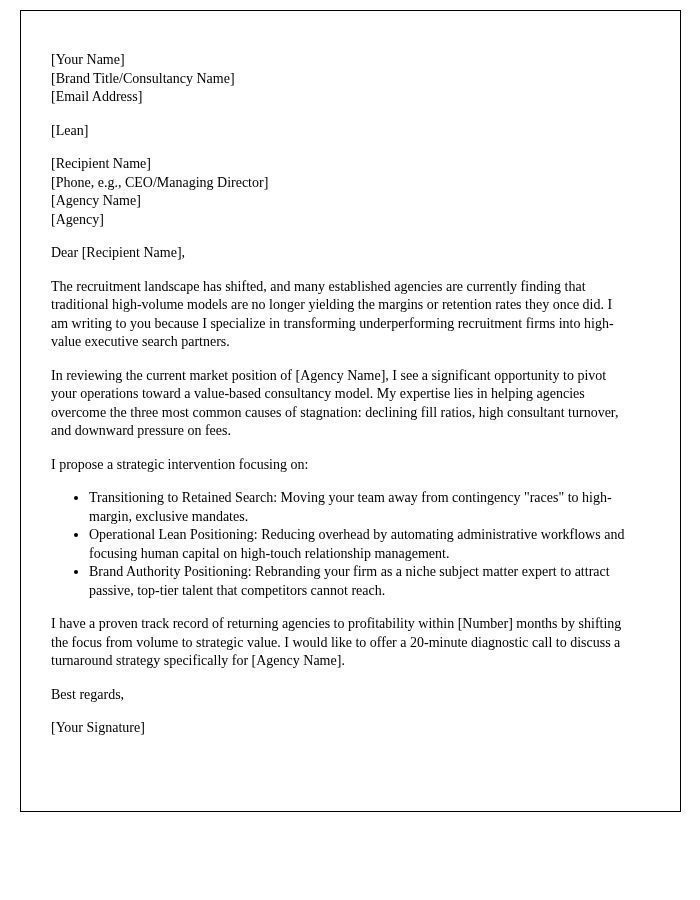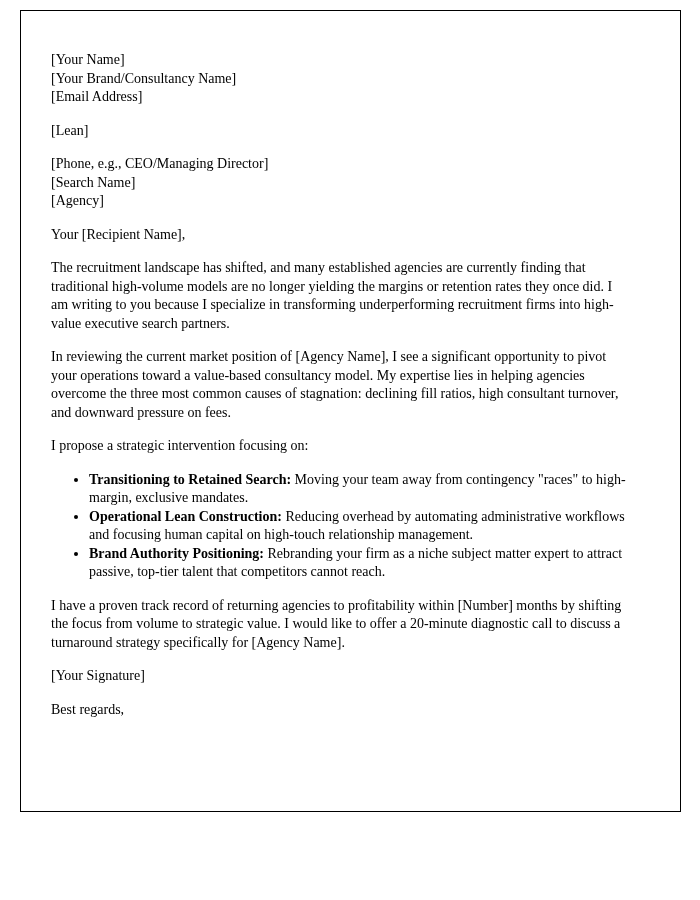--- a/index.html
+++ b/index.html
@@ -26,57 +26,58 @@
     background: #ffffff;
   }
   .block { margin: 0 0 15px 0; }
   p { margin: 0 0 15px 0; }
   ul {
     margin: 0 0 15px 0;
     padding: 0 0 0 38px;
     list-style-type: disc;
   }
   li { margin: 0; }
-  .b { font-weight: bold; }
+  .b { font-weight: normal; }
 </style>
 </head>
 <body>
 
 <div class="page">
 
   <div class="block">
     <div>[Your Name]</div>
-    <div>[Your Brand/Consultancy Name]</div>
+    <div>[Brand Title/Consultancy Name]</div>
     <div>[Email Address]</div>
   </div>
 
   <div class="block">
     <div>[Lean]</div>
   </div>
 
   <div class="block">
+    <div>[Recipient Name]</div>
     <div>[Phone, e.g., CEO/Managing Director]</div>
-    <div>[Search Name]</div>
+    <div>[Agency Name]</div>
     <div>[Agency]</div>
   </div>
 
-  <p>Your [Recipient Name],</p>
+  <p>Dear [Recipient Name],</p>
 
   <p>The recruitment landscape has shifted, and many established agencies are currently finding that traditional high-volume models are no longer yielding the margins or retention rates they once did. I am writing to you because I specialize in transforming underperforming recruitment firms into high-value executive search partners.</p>
 
   <p>In reviewing the current market position of [Agency Name], I see a significant opportunity to pivot your operations toward a value-based consultancy model. My expertise lies in helping agencies overcome the three most common causes of stagnation: declining fill ratios, high consultant turnover, and downward pressure on fees.</p>
 
   <p>I propose a strategic intervention focusing on:</p>
 
   <ul>
     <li><span class="b">Transitioning to Retained Search:</span><span> Moving your team away from contingency "races" to high-margin, exclusive mandates.</span></li>
-    <li><span class="b">Operational Lean Construction:</span><span> Reducing overhead by automating administrative workflows and focusing human capital on high-touch relationship management.</span></li>
+    <li><span class="b">Operational Lean Positioning:</span><span> Reducing overhead by automating administrative workflows and focusing human capital on high-touch relationship management.</span></li>
     <li><span class="b">Brand Authority Positioning:</span><span> Rebranding your firm as a niche subject matter expert to attract passive, top-tier talent that competitors cannot reach.</span></li>
   </ul>
 
   <p>I have a proven track record of returning agencies to profitability within [Number] months by shifting the focus from volume to strategic value. I would like to offer a 20-minute diagnostic call to discuss a turnaround strategy specifically for [Agency Name].</p>
 
 
+  <p>Best regards,</p>
+
   <p>[Your Signature]</p>
-
-  <p>Best regards,</p>
 
 </div>
 
 </body></html>

